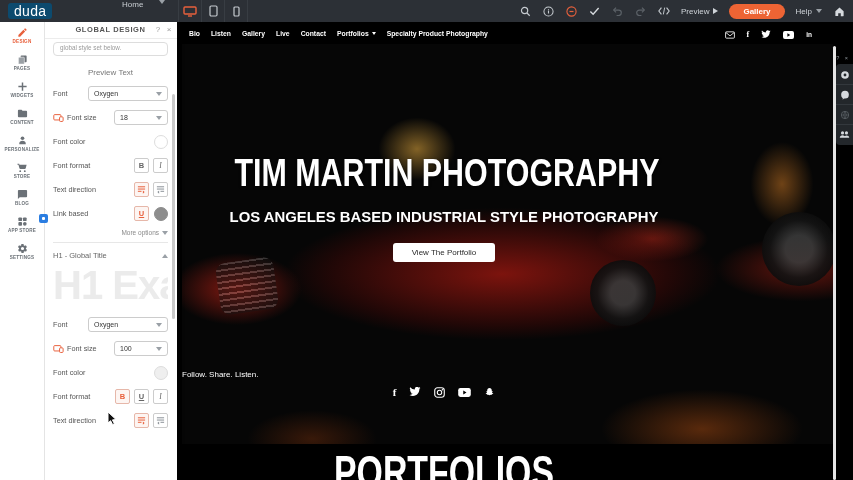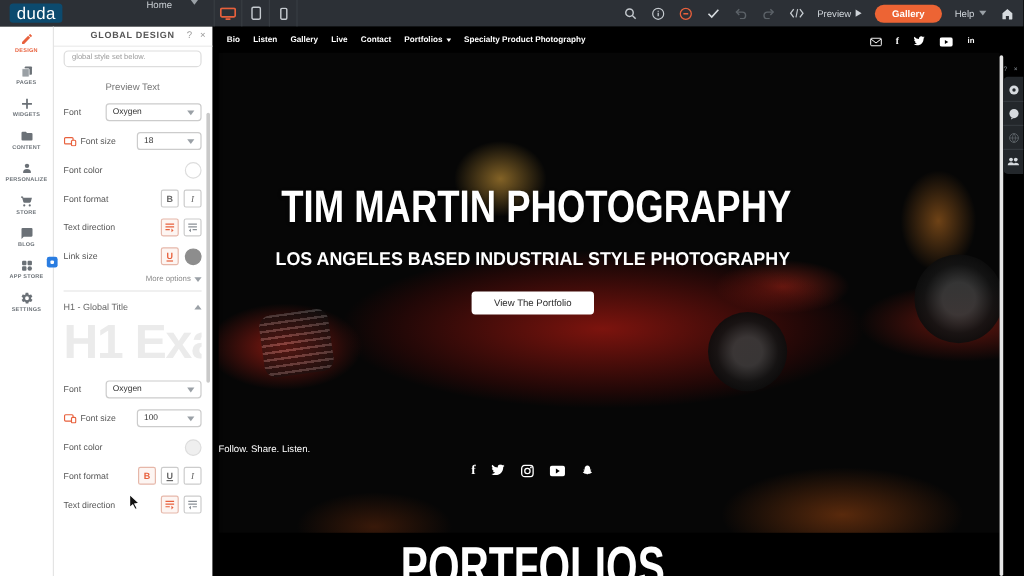--- a/index.html
+++ b/index.html
@@ -319,21 +319,21 @@
         <div class="btn-sq">
           <svg width="9" height="9" viewBox="0 0 10 10">
               <path d="M1 2h8M1 4.5h8M5 7h4" stroke="#8a9096" stroke-width="1.1"></path>
               <path d="M3.5 6l-2 1.8 2 1.8z" fill="#8a9096"></path>
             </svg>
         </div>
       </div>
     </div>
 
     <div class="prow">
-      <span class="prow-label">Link size</span>
+      <span class="prow-label">Link based</span>
       <div class="btn-group" style="align-items:center;">
         <div class="btn-sq active">
             <span style="text-decoration:underline;">U</span>
           </div>
         <div class="swatch grey" style="margin-left:5px;"></div>
       </div>
     </div>
 
     <div class="more-opts">
       <span>More options</span>

